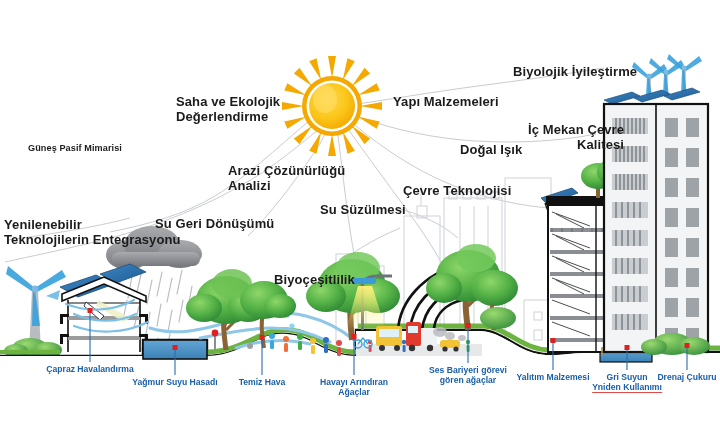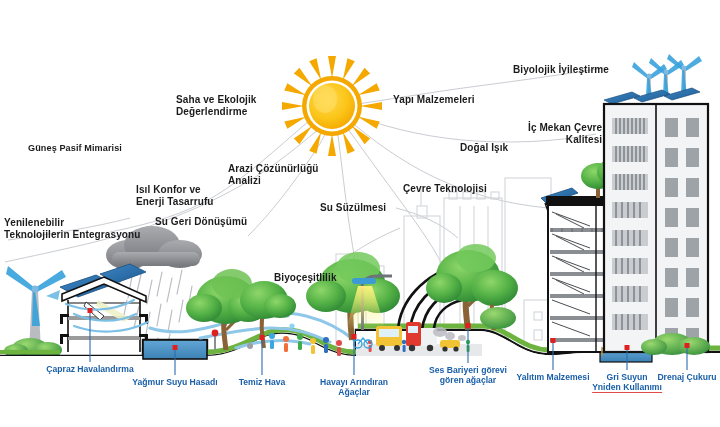--- a/index.html
+++ b/index.html
@@ -1,21 +1,21 @@
 <!DOCTYPE html>
 <html><head>
 <meta charset="utf-8">
 <title>Sürdürülebilir Şehir İnfografiği</title>
 <style>
   html,body{margin:0;padding:0;background:#ffffff;}
   body{font-family:"Liberation Sans","DejaVu Sans",sans-serif;}
   #stage{position:relative;width:720px;height:427px;background:#ffffff;overflow:hidden;}
   #stage svg.layer{position:absolute;left:0;top:0;width:720px;height:427px;}
   .lbl{position:absolute;white-space:nowrap;line-height:1.18;}
-  .lbl.dark{color:#1b1b1b;font-weight:700;font-size:10px;letter-spacing:.1px;}
+  .lbl.dark{color:#1b1b1b;font-weight:700;font-size:13px;letter-spacing:.1px;}
   .lbl.dark.big{font-size:9.1px;}
   .lbl.blue{color:#1a5fa8;font-weight:700;font-size:8.6px;text-align:center;}
   .lbl.ctr{transform:translateX(-50%);}
   .uline{border-bottom:1.4px solid #e04a4a;}
 </style>
 </head>
 <body>
 
 <div id="stage">
 
@@ -639,24 +639,20 @@
 
   <div class="lbl dark" style="left:228px; top:163px;">
     <div>Arazi Çözünürlüğü</div>
     <div>Analizi</div>
   </div>
 
   <div class="lbl dark" style="left:440px; top:142px;padding-left:20px;">
     <div>Doğal Işık</div>
   </div>
 
-  <div class="lbl dark" style="left:136px; top:184px;">
-    <div>Isıl Konfor ve</div>
-    <div>Enerji Tasarrufu</div>
-  </div>
 
   <div class="lbl dark" style="left:403px; top:183px;">
     <div>Çevre Teknolojisi</div>
   </div>
 
   <div class="lbl dark" style="left:4px; top:217px;">
     <div>Yenilenebilir</div>
     <div>Teknolojilerin Entegrasyonu</div>
   </div>
 

